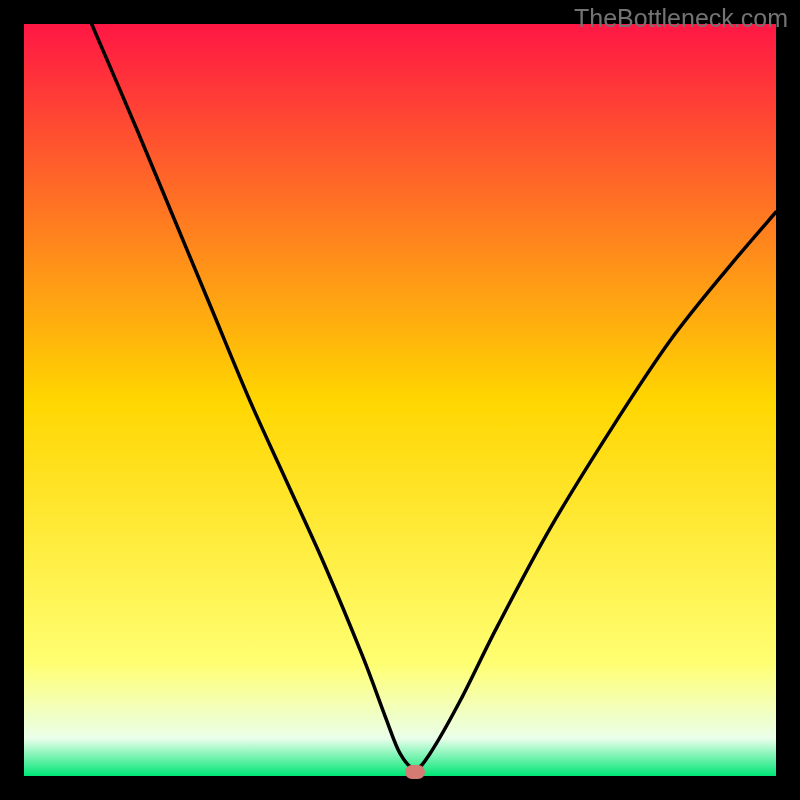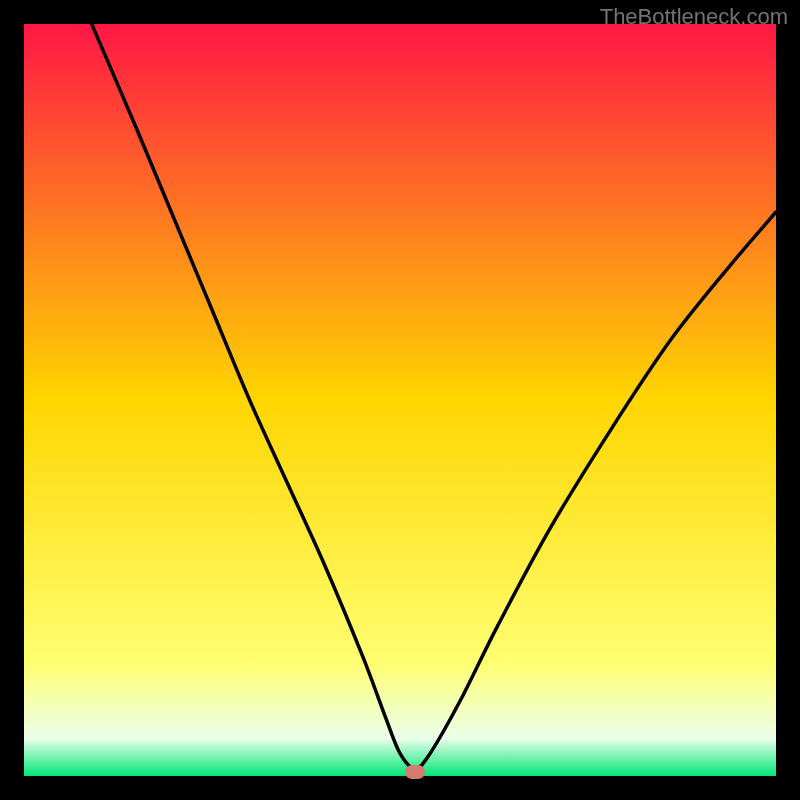--- a/index.html
+++ b/index.html
@@ -11,21 +11,21 @@
     width: 800px;
     height: 800px;
     position: relative;
     background: #000;
   }
   .watermark {
     position: absolute;
     top: 4px;
     right: 12px;
     font-family: Arial, sans-serif;
-    font-size: 22px;
+    font-size: 25px;
     color: #737373;
     z-index: 10;
   }
   .plot-area {
     position: absolute;
     left: 24px;
     top: 24px;
     width: 752px;
     height: 752px;
   }

